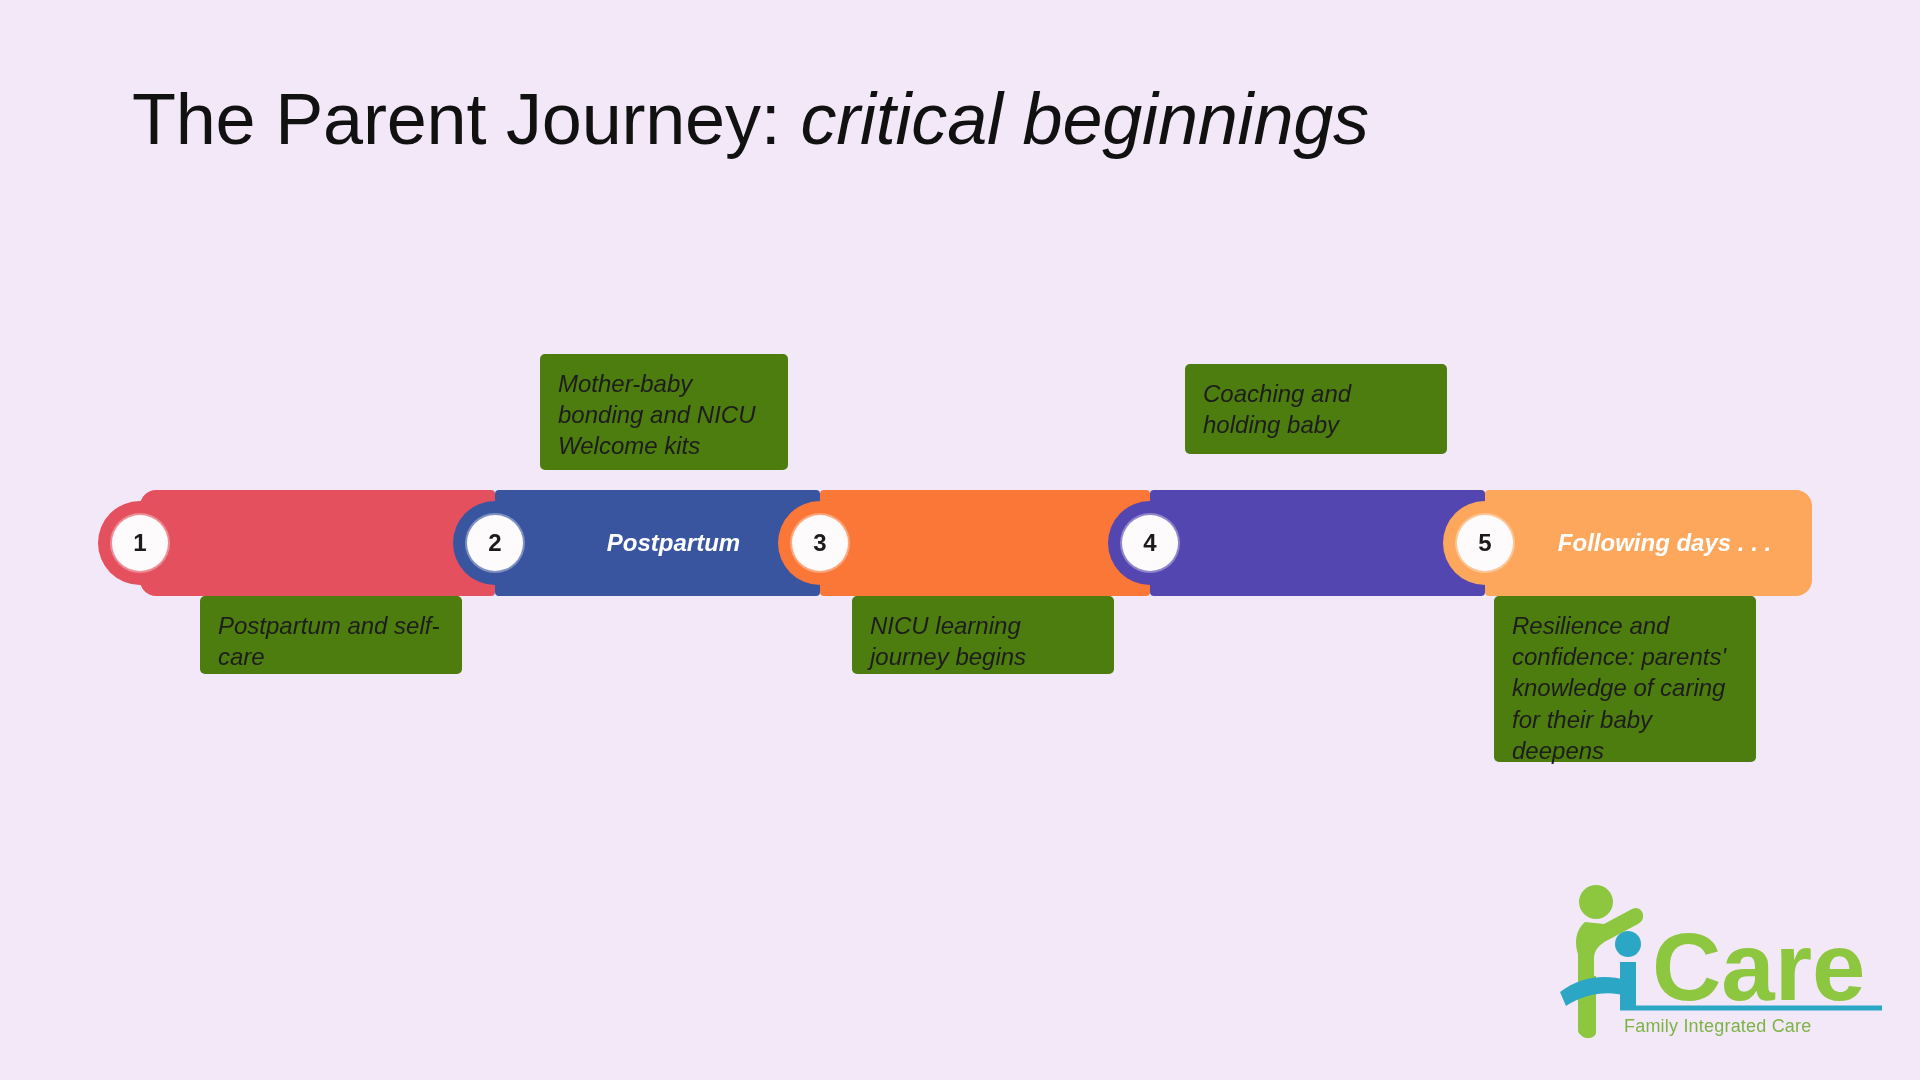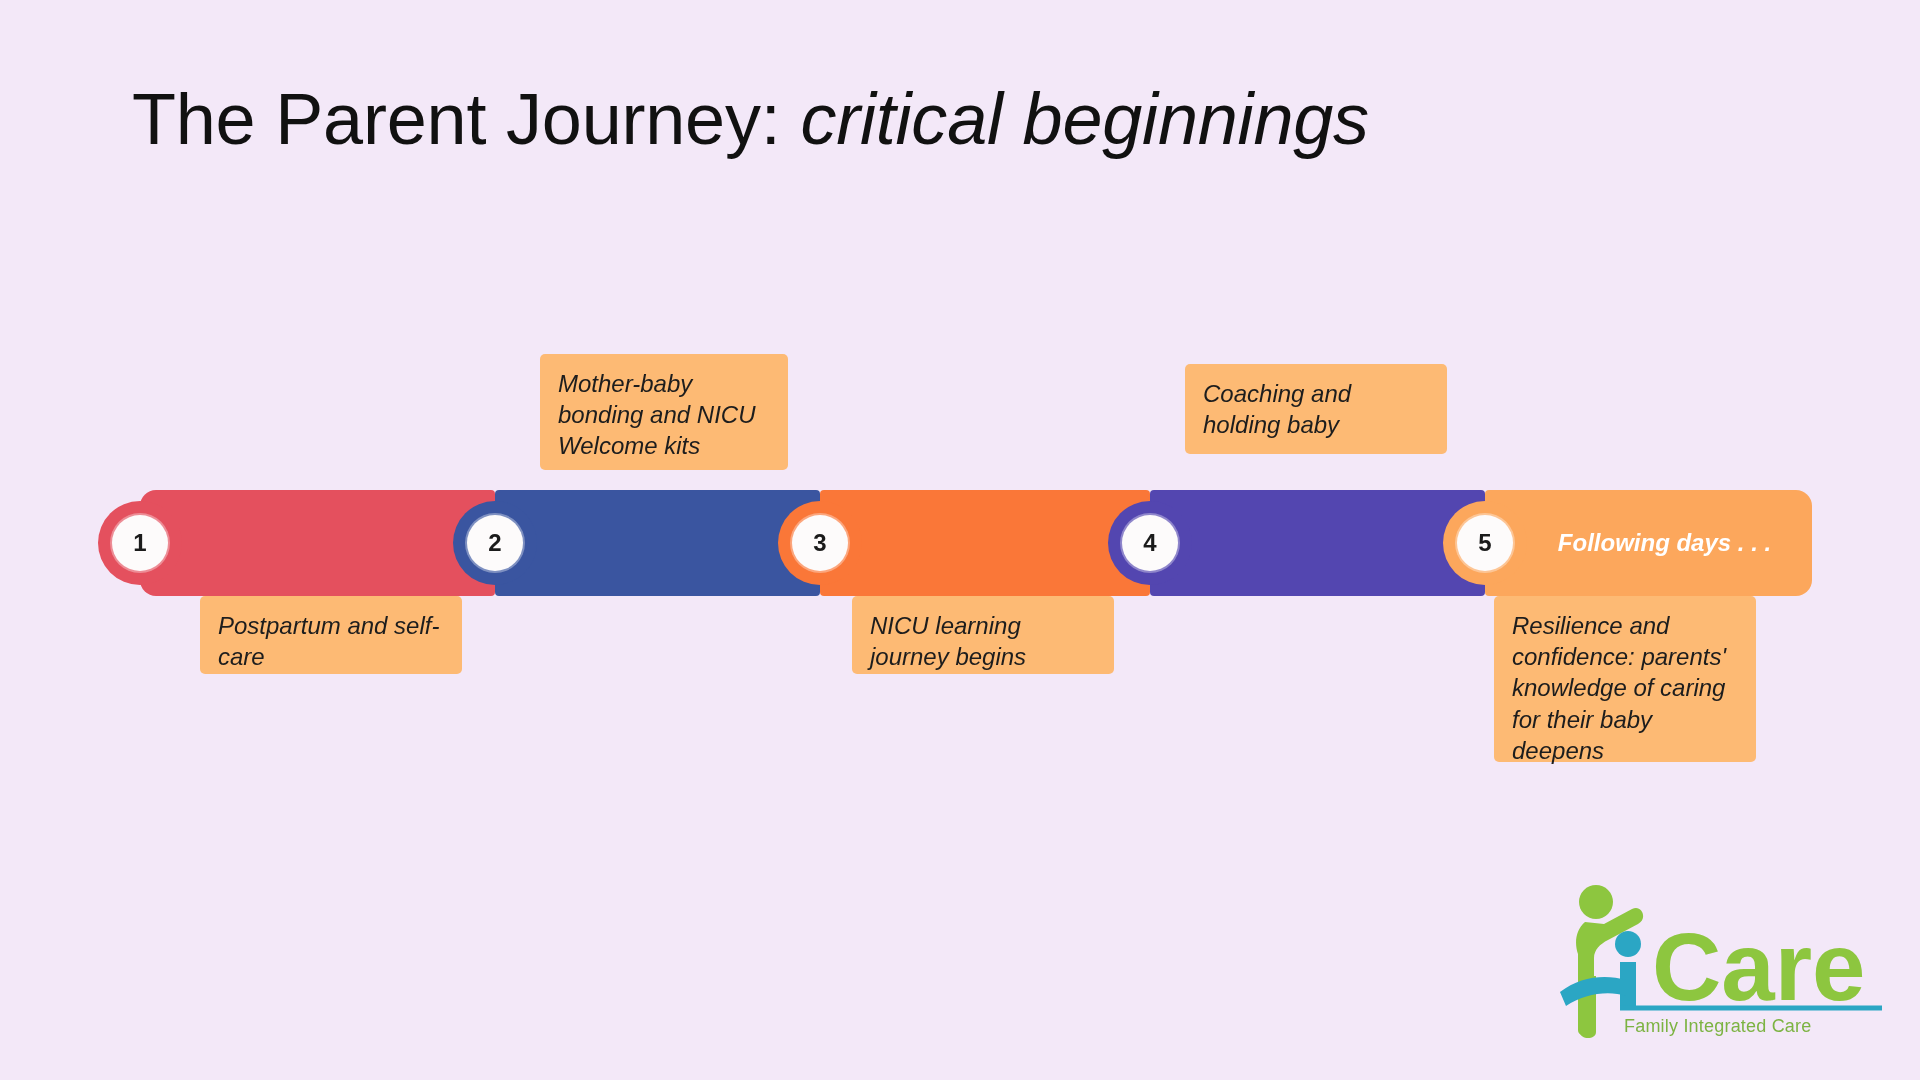--- a/index.html
+++ b/index.html
@@ -97,21 +97,21 @@
     transform: translateY(-50%);
     width: 84px;
     height: 84px;
     border-radius: 50%;
     z-index: 2;
   }
 
   
   .note {
     position: absolute;
-    background: #fdba74;
+    background: #4d7c0f;
     border-radius: 5px;
     color: #1d1d1d;
     font-style: italic;
     font-size: 24px;
     line-height: 1.30;
     padding: 14px 18px 16px 18px;
     box-sizing: border-box;
   }
 
   
@@ -150,20 +150,21 @@
   <div class="seg first" style="left:0px; width:355px;">
     <div class="seg-body" style="background:#e4505e;"></div>
     <div class="step-halo" style="background:#e4505e;"></div>
     <div class="step-badge">1</div>
   </div>
 
   <div class="seg" style="left:355px; width:325px;">
     <div class="seg-body" style="background:#3a55a0;"></div>
     <div class="step-halo" style="background:#3a55a0;"></div>
     <div class="step-badge">2</div>
+    <div class="seg-label">Postpartum</div>
   </div>
 
   <div class="seg" style="left:680px; width:330px;">
     <div class="seg-body" style="background:#fa7738;"></div>
     <div class="step-halo" style="background:#fa7738;"></div>
     <div class="step-badge">3</div>
   </div>
 
   <div class="seg" style="left:1010px; width:335px;">
     <div class="seg-body" style="background:#5346b0;"></div>

